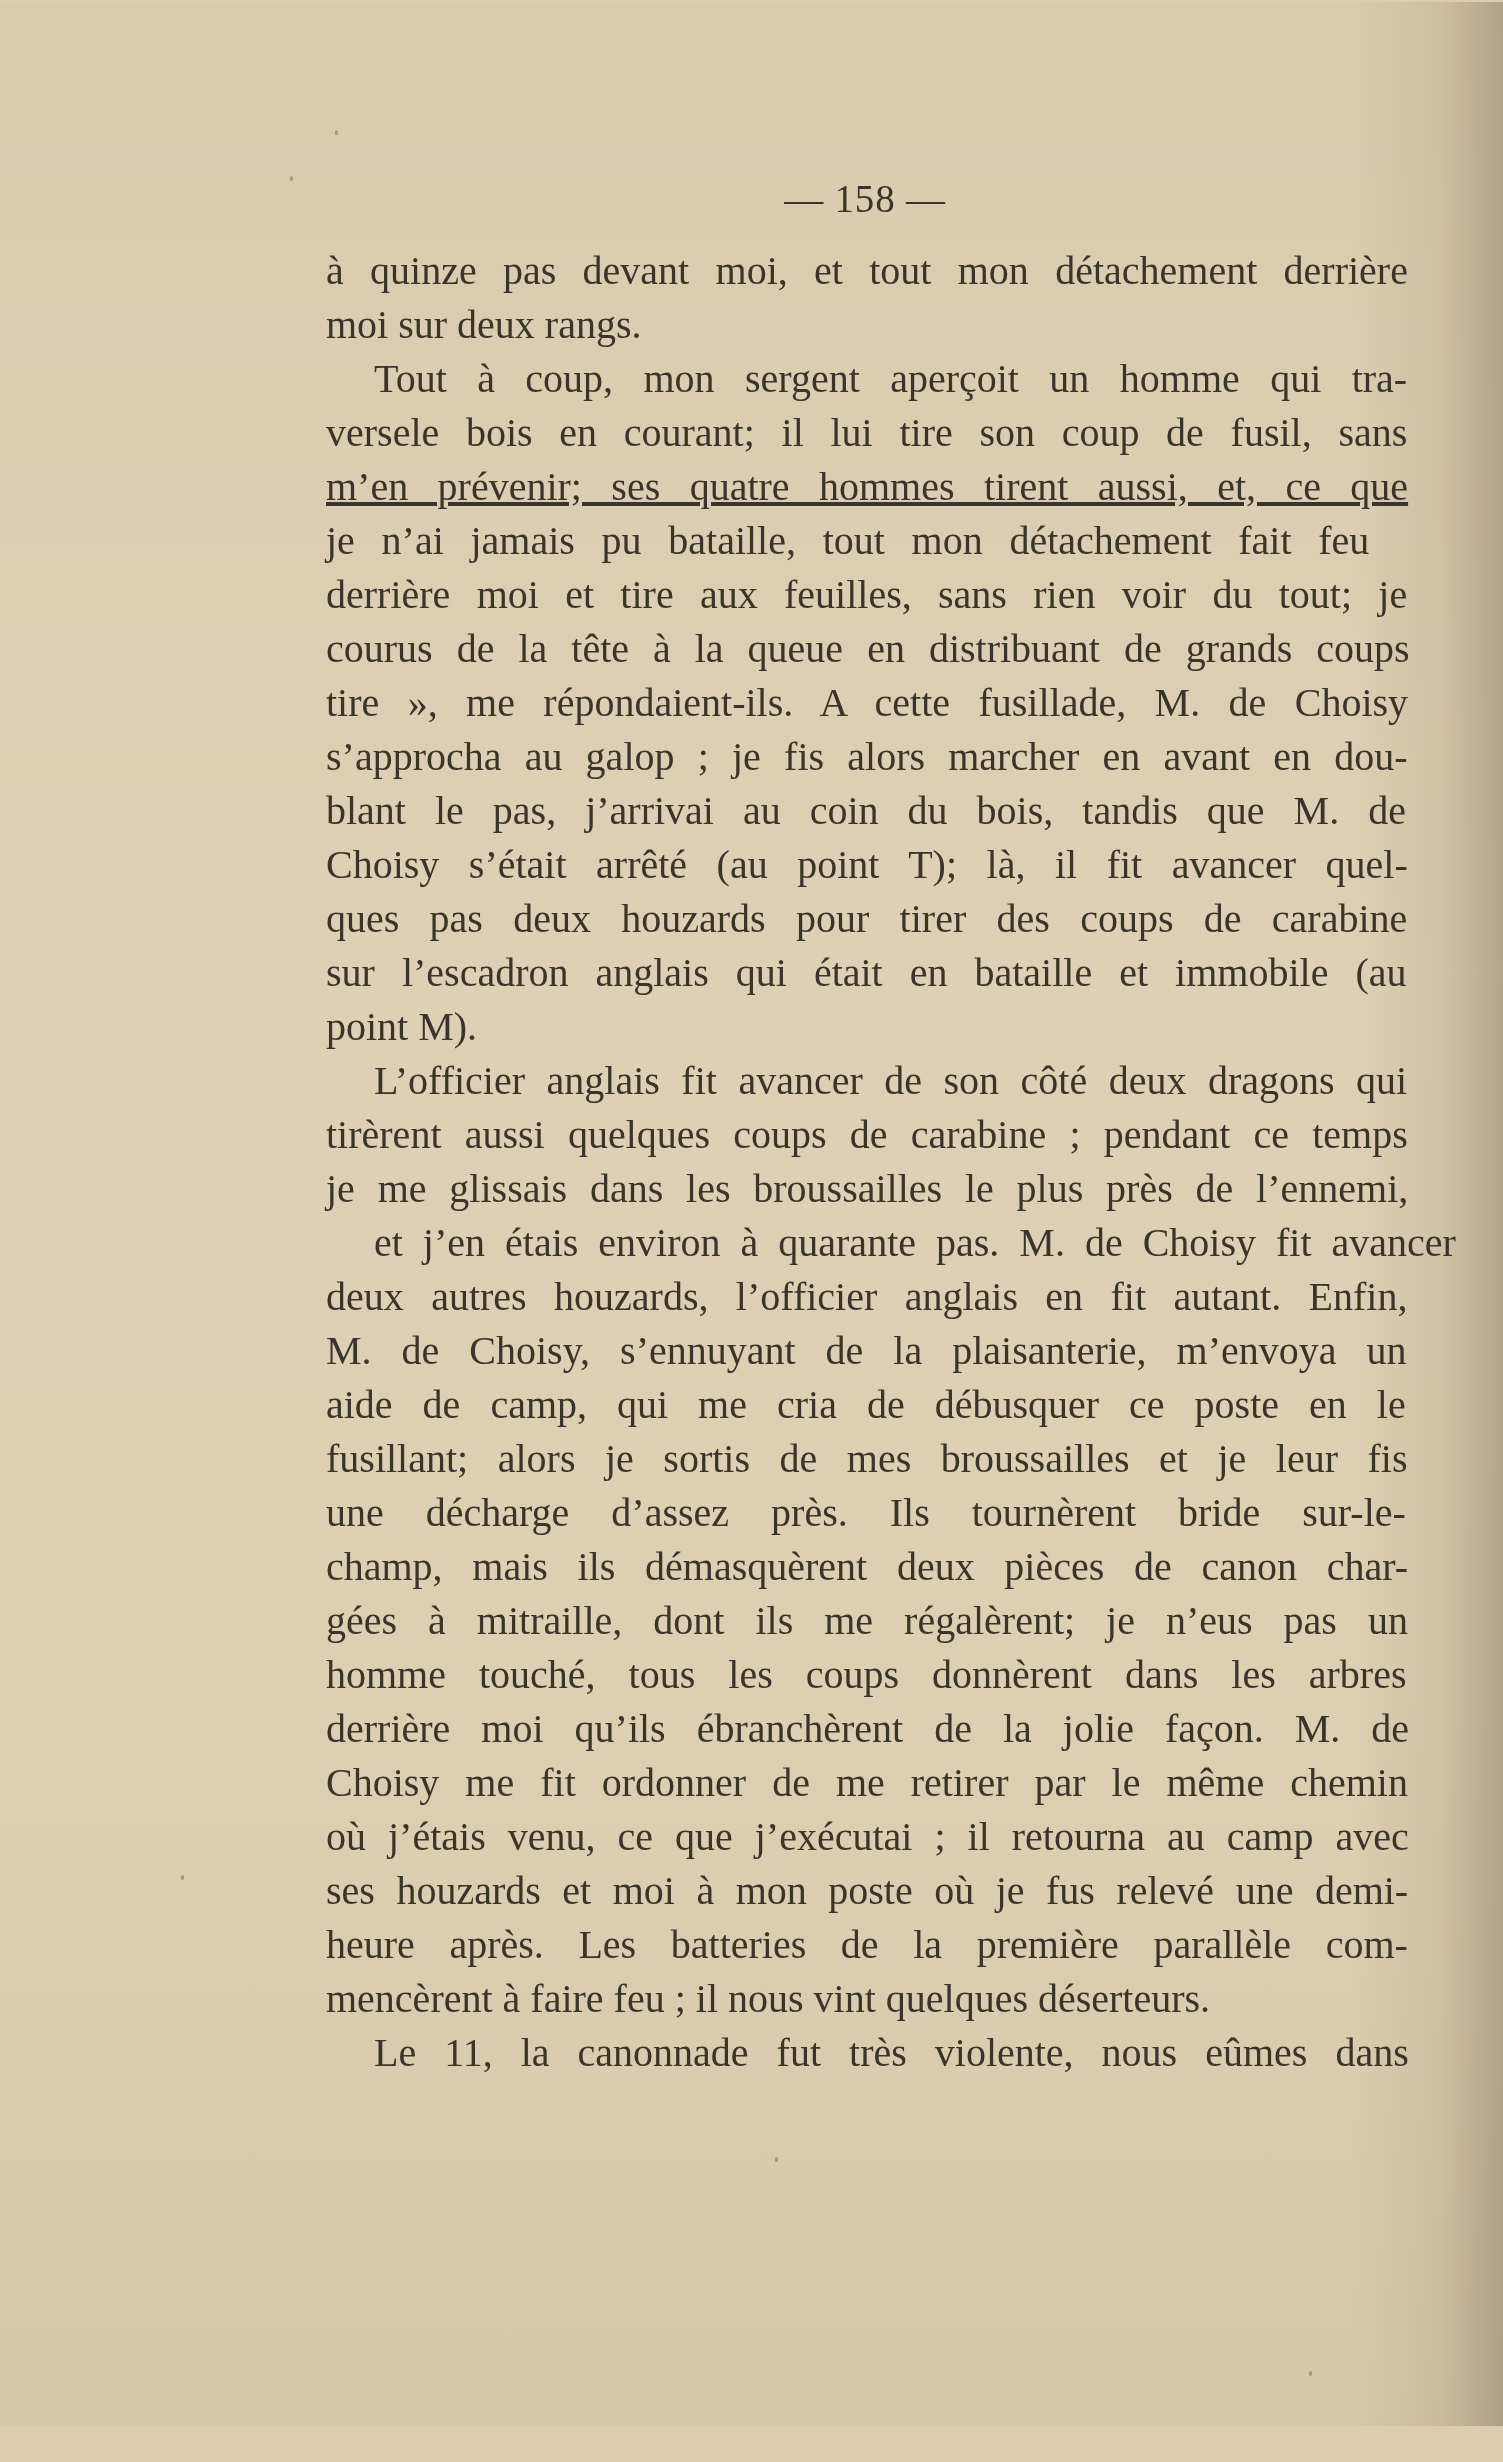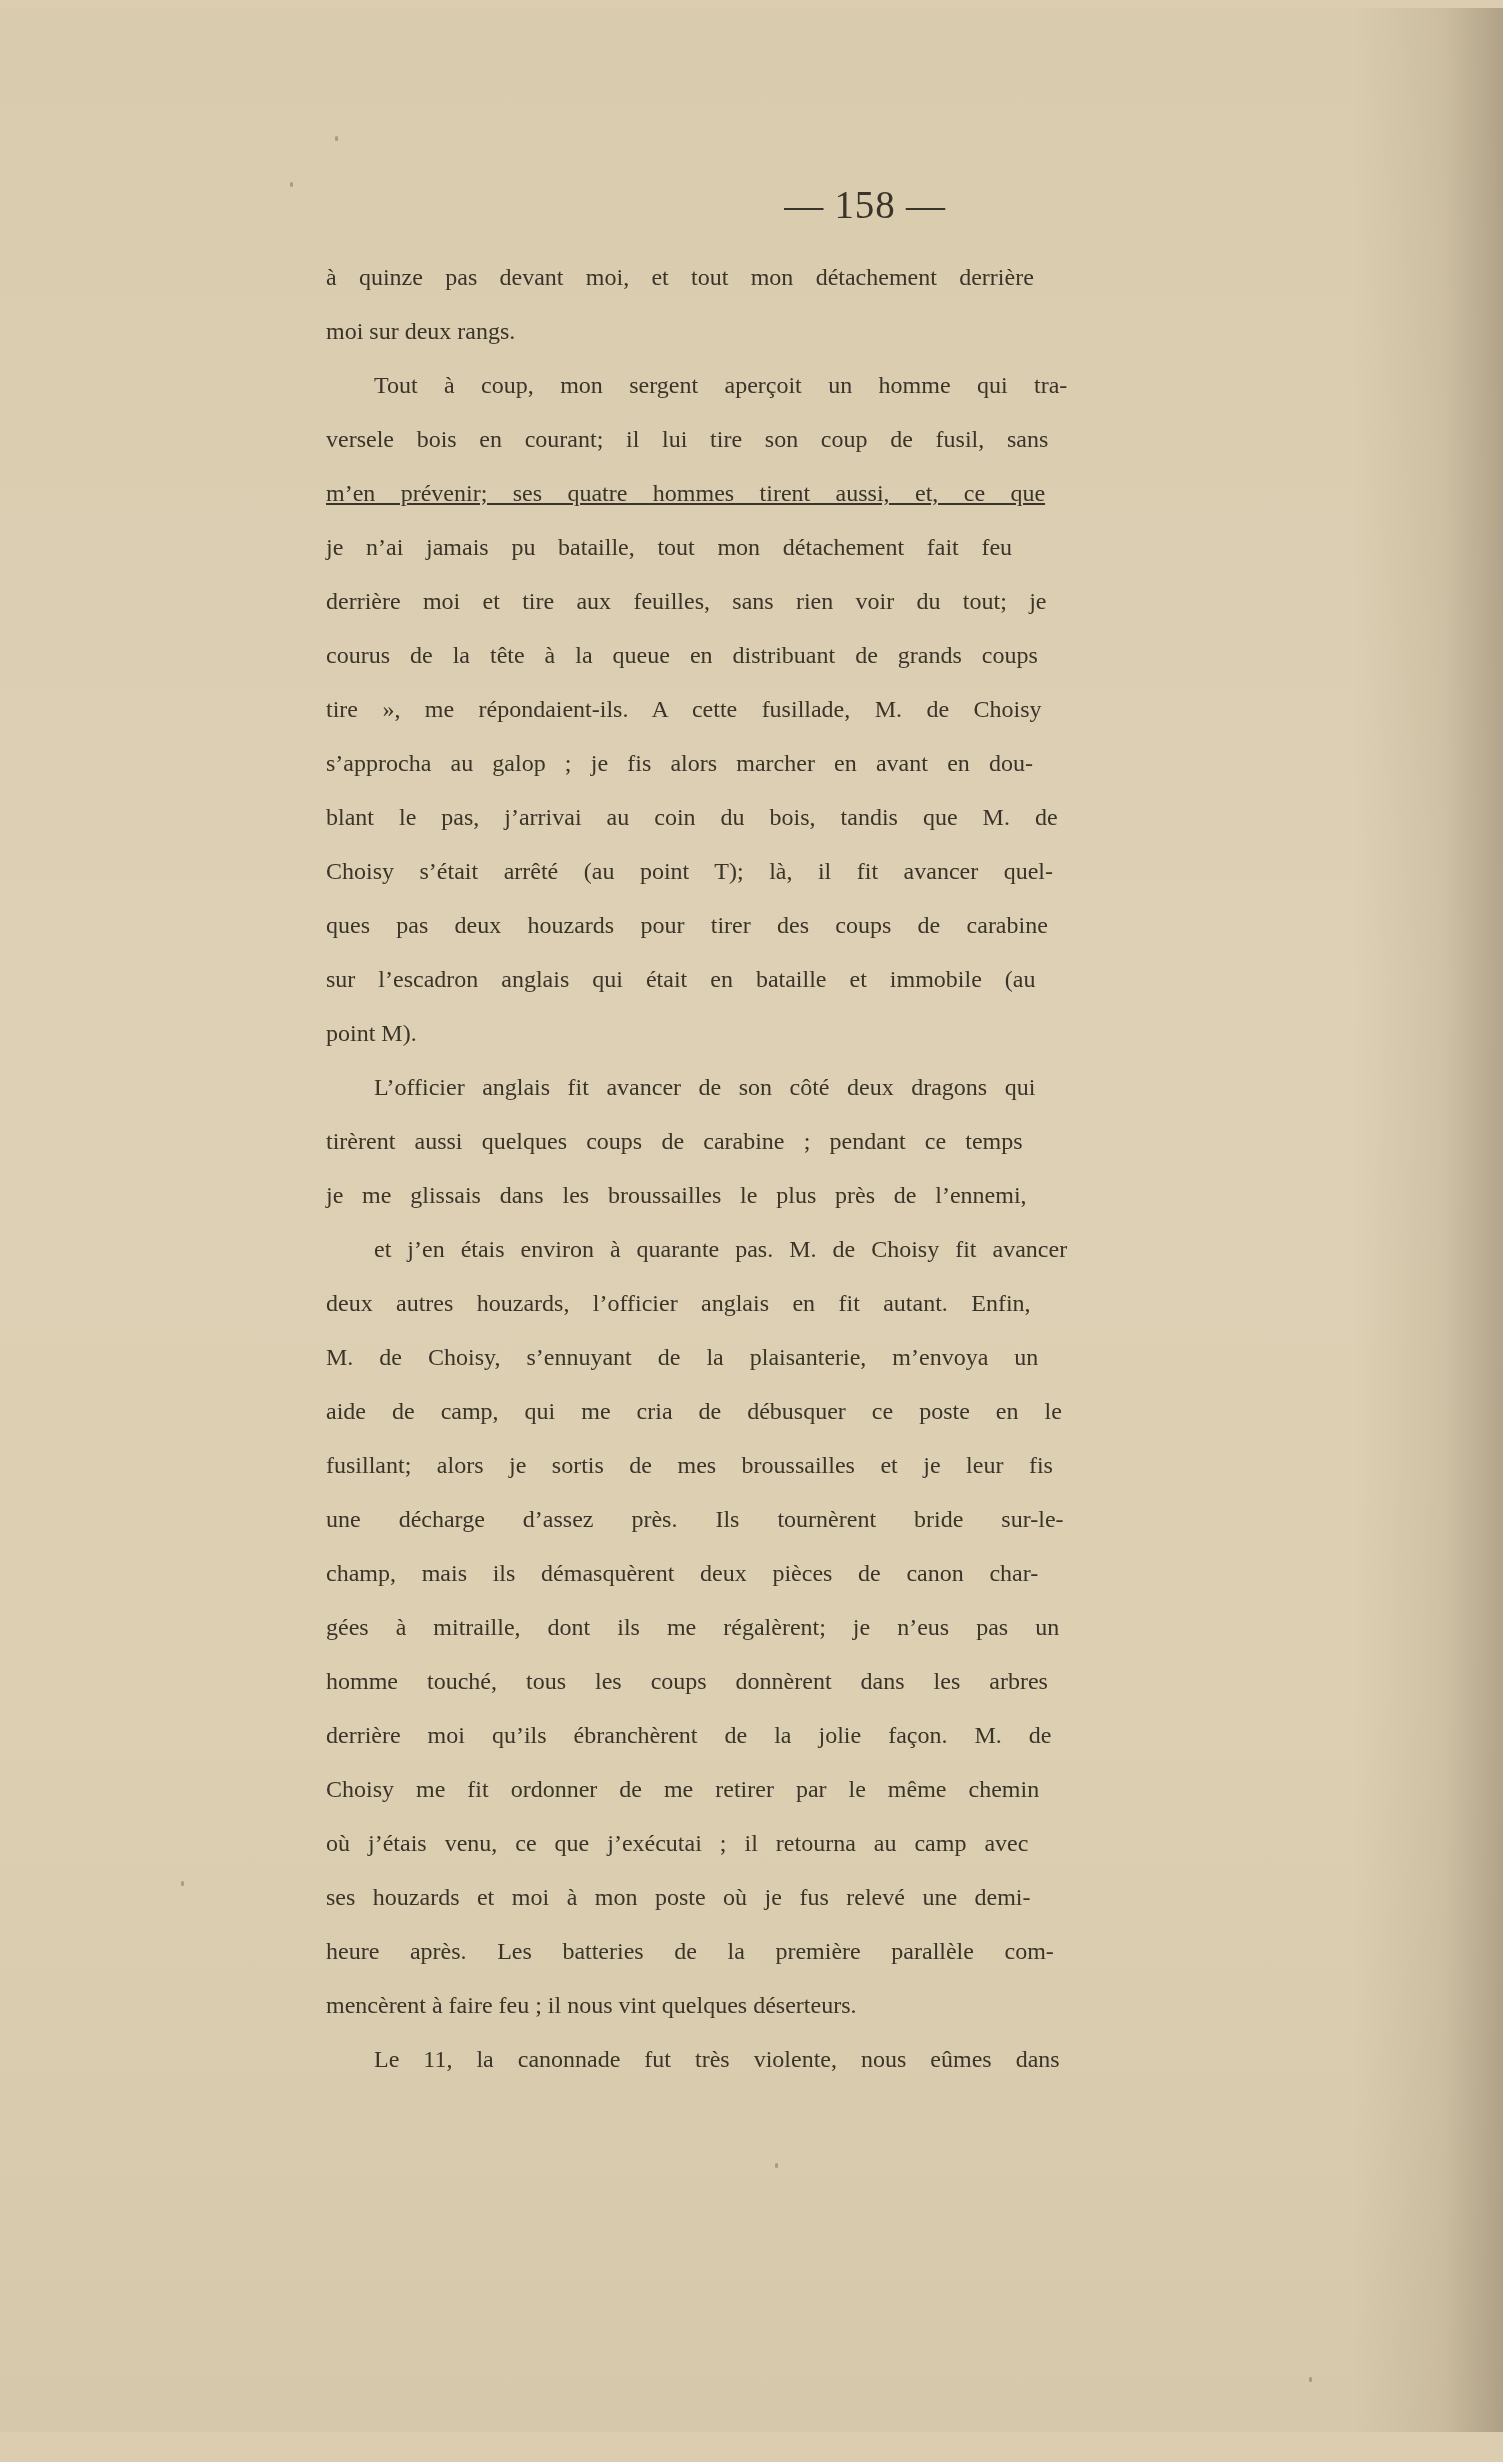--- a/index.html
+++ b/index.html
@@ -9,21 +9,21 @@
   body {
     width: 1503px;
     height: 2462px;
     overflow: hidden;
     position: relative;
     background: #dccdb0;
     font-family: "Liberation Serif", "DejaVu Serif", serif;
   }
   .page {
     position: absolute;
-    left: 0; top: 8px;
+    left: 0; top: 2px;
     width: 1503px;
     height: 2424px;
     background:
       linear-gradient(90deg, rgba(0,0,0,0) 0%, rgba(0,0,0,0) 90%, rgba(90,70,40,0.10) 96%, rgba(70,55,35,0.28) 100%),
       linear-gradient(180deg, #d9cbae 0%, #ddd0b4 40%, #dccfb2 70%, #d6c8ab 100%);
   }
   .speck {
     position: absolute;
     width: 3px; height: 4.5px;
     background: rgba(80,65,45,0.35);
@@ -38,21 +38,21 @@
     font-size: 39px;
     color: #3b3428;
     letter-spacing: 0.8px;
   }
   .text-block {
     position: absolute;
     left: 326px;
     top: 242px;
     width: 1079px;
     color: #3b3428;
-    font-size: 24px;
+    font-size: 40px;
   }
   .line {
     height: 54px;
     line-height: 54px;
     white-space: nowrap;
     text-align: justify;
     text-align-last: justify;
     overflow: visible;
     transform-origin: left center;
   }

